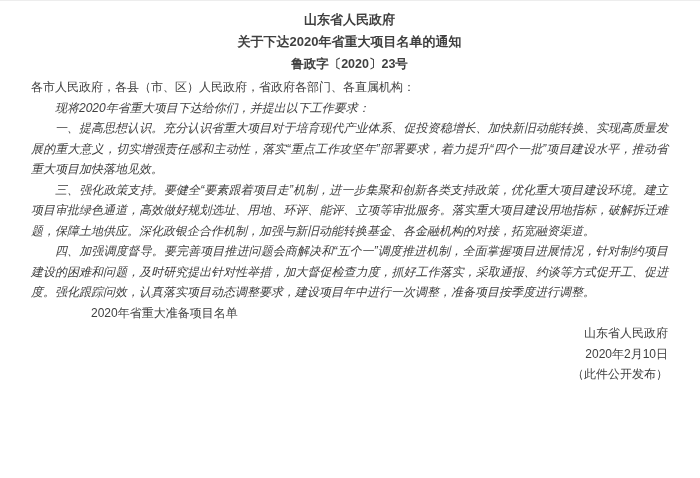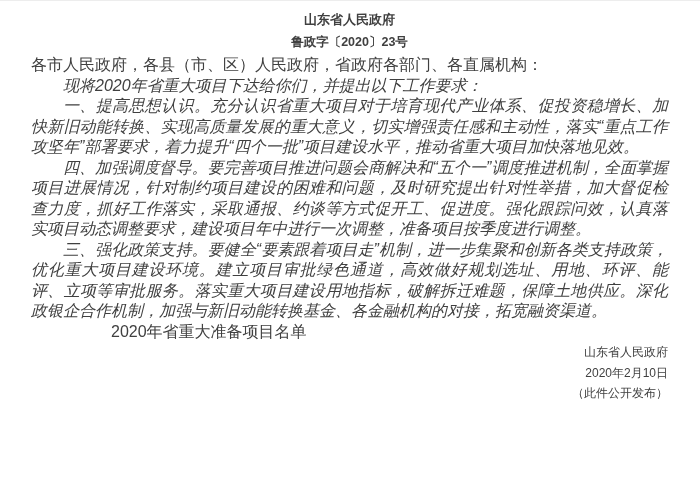--- a/index.html
+++ b/index.html
@@ -13,21 +13,21 @@
     font-family:"Liberation Sans","DejaVu Sans",sans-serif;
     color:#404040;
     overflow:hidden;
   }
   .doc-header { text-align:center; font-weight:bold; line-height:22px; }
   .doc-org   { font-size:13px; }
   .doc-title { font-size:13px; }
   .doc-number{ font-size:12.5px; }
   .doc-body {
     margin-top:2px;
-    font-size:16px;
+    font-size:12px;
     line-height:20.5px;
     text-align:justify;
   }
   .doc-body p { margin:0; }
   .indent { text-indent:2em;font-style:italic; }
   .attach-second { text-indent:5em; }
   .signature {
     text-align:right;
     font-size:12px;
     line-height:20.5px;
@@ -62,29 +62,30 @@
   }
   .wm-logo { display:inline-block; width:22px; height:22px; }
 </style>
 </head>
 <body>
 
 <div class="page">
 
   <div class="doc-header">
     <div class="doc-org">山东省人民政府</div>
+    <div class="doc-title">关于下达2020年省重大项目名单的通知</div>
     <div class="doc-number">鲁政字〔2020〕23号</div>
   </div>
 
   <div class="doc-body">
     <p>各市人民政府，各县（市、区）人民政府，省政府各部门、各直属机构：</p>
     <p class="indent">现将2020年省重大项目下达给你们，并提出以下工作要求：</p>
     <p class="indent">一、提高思想认识。充分认识省重大项目对于培育现代产业体系、促投资稳增长、加快新旧动能转换、实现高质量发展的重大意义，切实增强责任感和主动性，落实“重点工作攻坚年”部署要求，着力提升“四个一批”项目建设水平，推动省重大项目加快落地见效。</p>
+    <p class="indent">三、强化政策支持。要健全“要素跟着项目走”机制，进一步集聚和创新各类支持政策，优化重大项目建设环境。建立项目审批绿色通道，高效做好规划选址、用地、环评、能评、立项等审批服务。落实重大项目建设用地指标，破解拆迁难题，保障土地供应。深化政银企合作机制，加强与新旧动能转换基金、各金融机构的对接，拓宽融资渠道。</p>
     <p class="indent">四、加强调度督导。要完善项目推进问题会商解决和“五个一”调度推进机制，全面掌握项目进展情况，针对制约项目建设的困难和问题，及时研究提出针对性举措，加大督促检查力度，抓好工作落实，采取通报、约谈等方式促开工、促进度。强化跟踪问效，认真落实项目动态调整要求，建设项目年中进行一次调整，准备项目按季度进行调整。</p>
-    <p class="indent">三、强化政策支持。要健全“要素跟着项目走”机制，进一步集聚和创新各类支持政策，优化重大项目建设环境。建立项目审批绿色通道，高效做好规划选址、用地、环评、能评、立项等审批服务。落实重大项目建设用地指标，破解拆迁难题，保障土地供应。深化政银企合作机制，加强与新旧动能转换基金、各金融机构的对接，拓宽融资渠道。</p>
     <p class="attach-second">2020年省重大准备项目名单</p>
   </div>
 
   <div class="signature">
     <div>山东省人民政府</div>
     <div>2020年2月10日</div>
     <div>（此件公开发布）</div>
   </div>
 
   <div class="cc-line">抄送：省委各部门，省人大常委会办公厅，省政协办公厅，省监委，省法院，省检察院。各民主党派省委，省工商联。</div>

